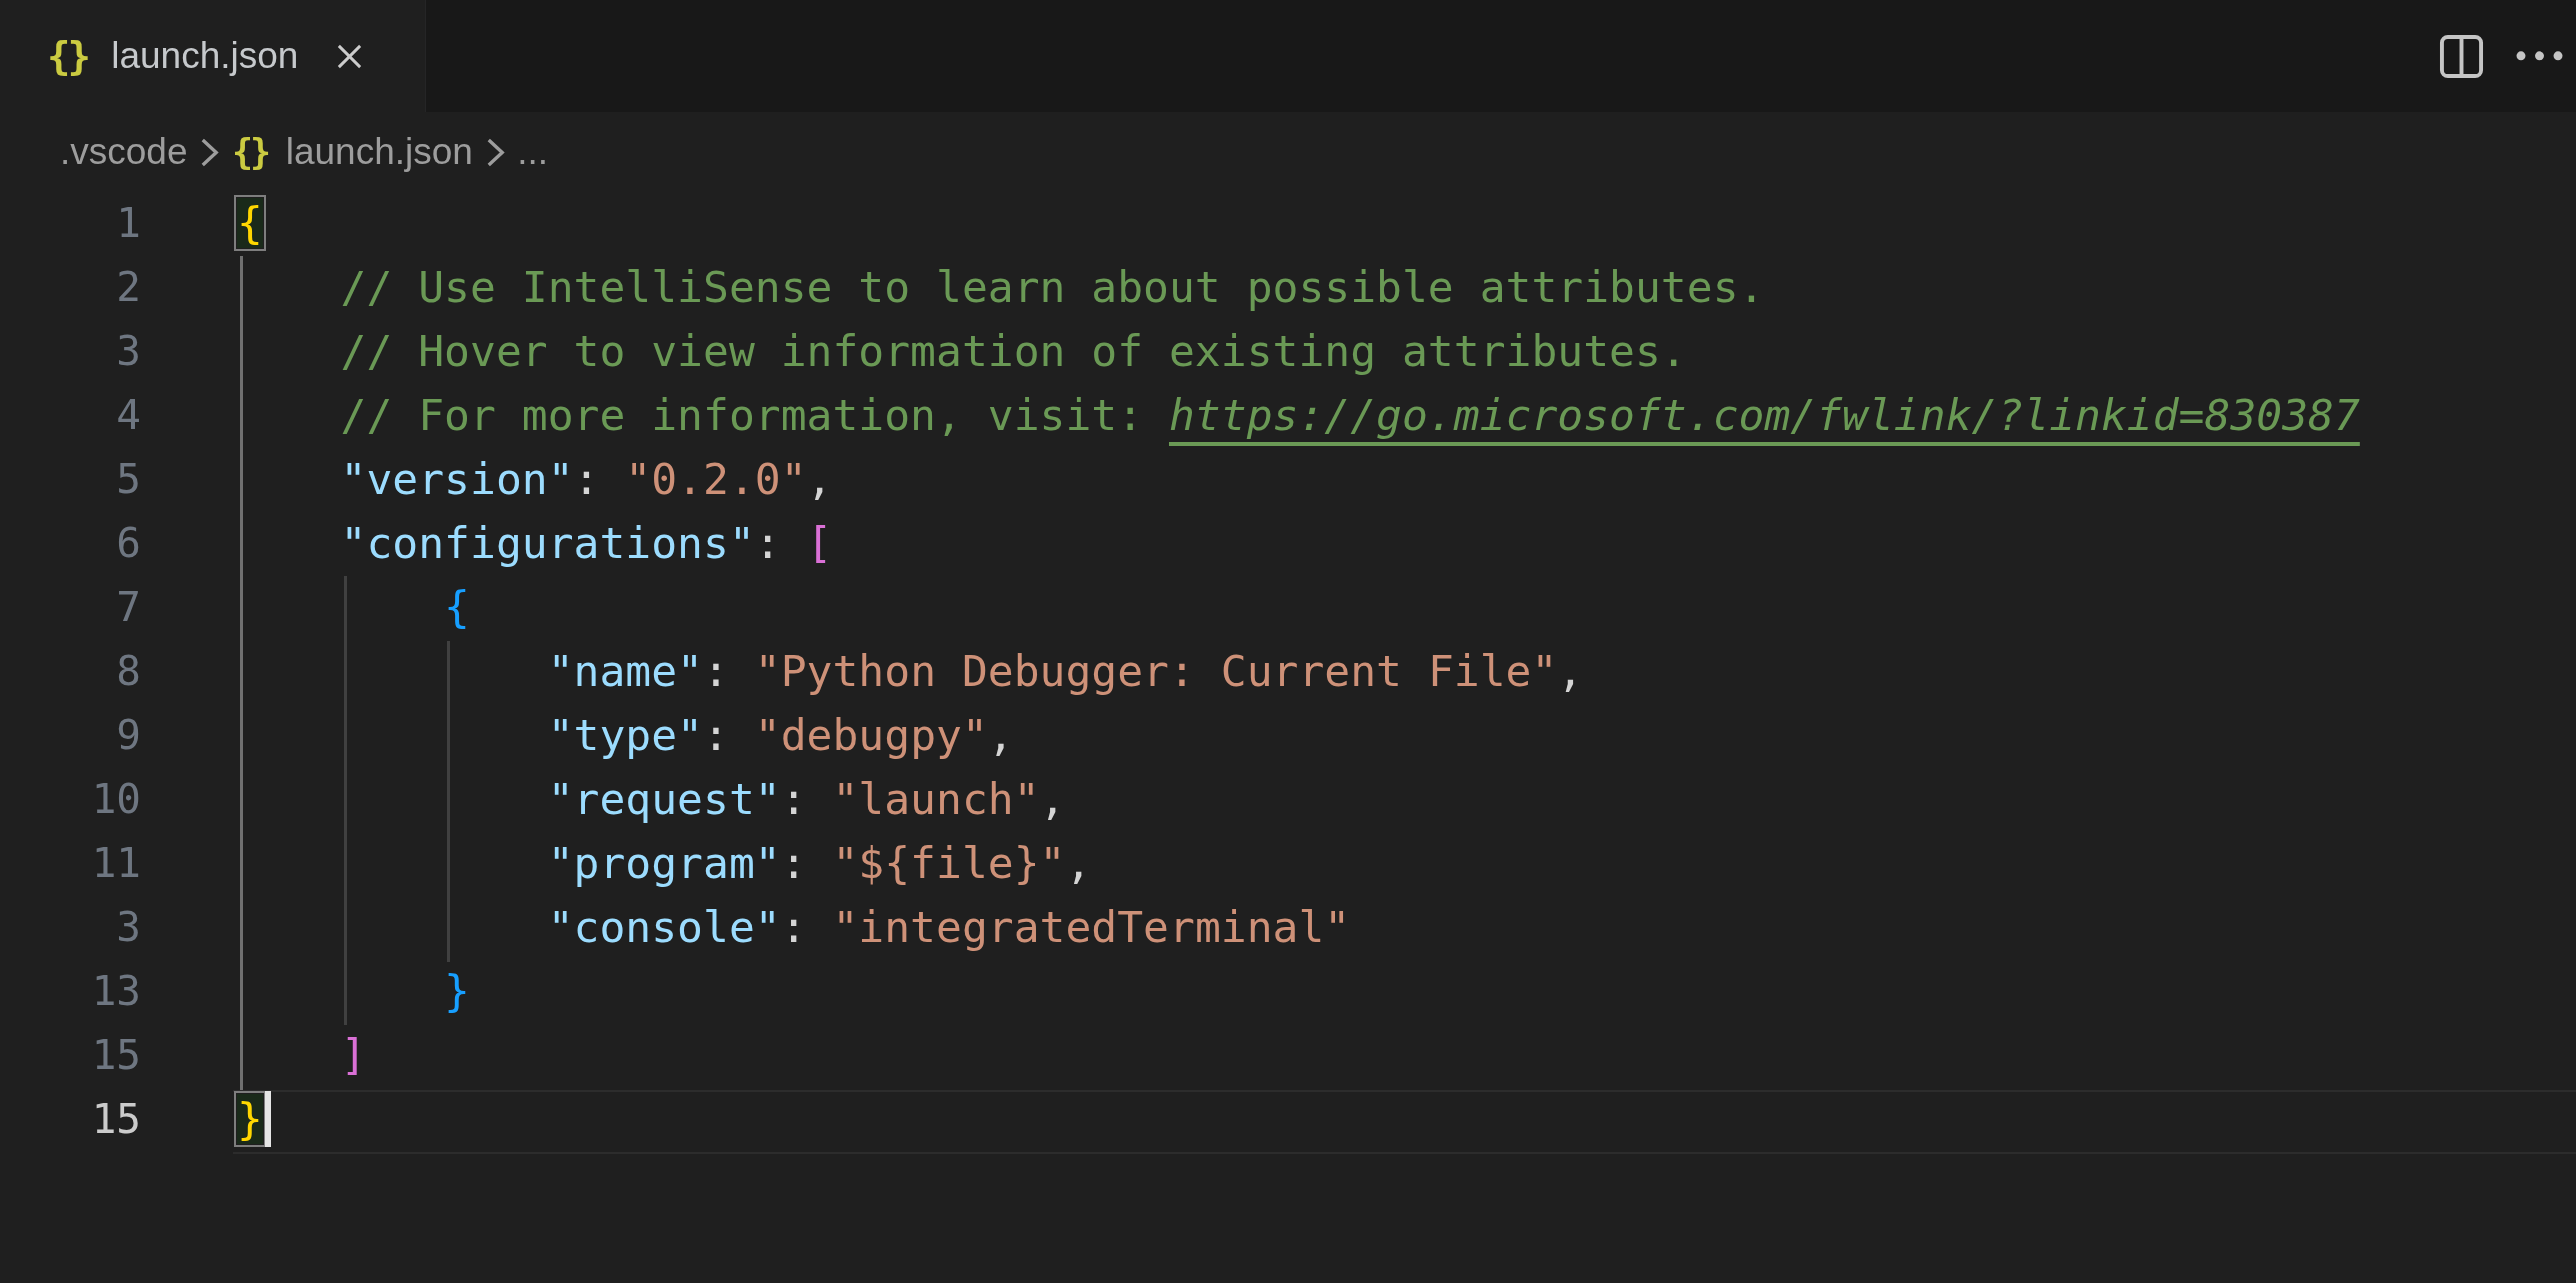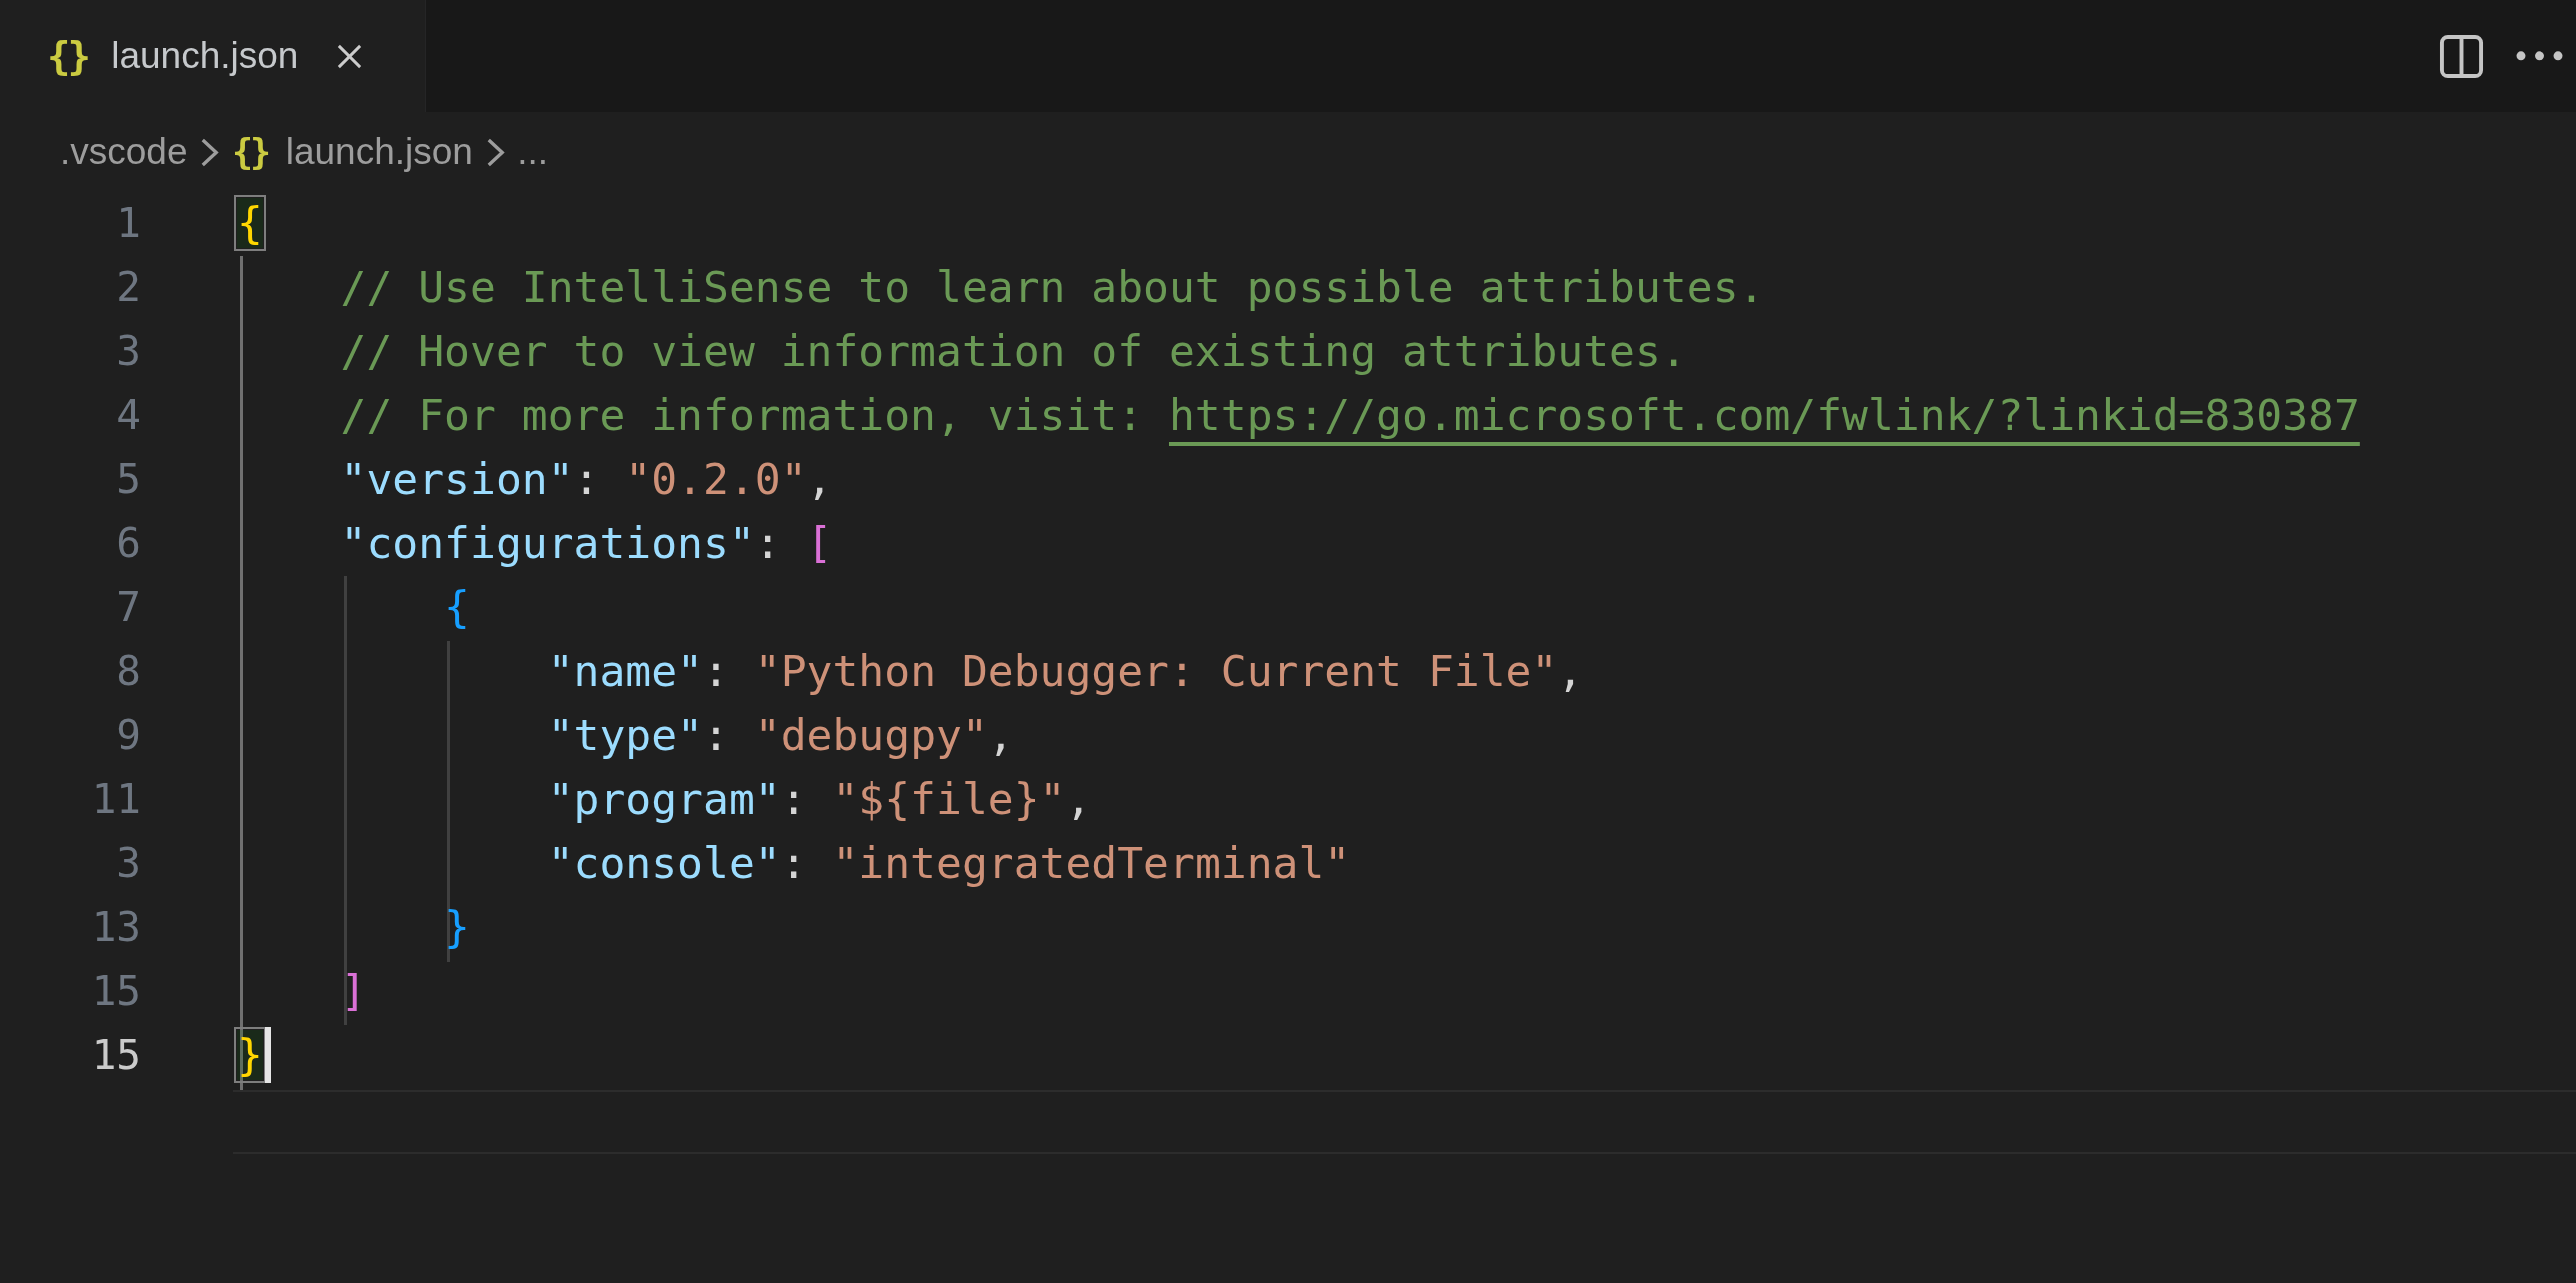--- a/index.html
+++ b/index.html
@@ -45,21 +45,21 @@
   }
   .crumb-file{display:flex;align-items:center;}
   
   .editor{position:absolute;left:0;top:191px;width:2576px;}
   .line{display:flex;height:64px;line-height:64px;font-family:"DejaVu Sans Mono",monospace;font-size:43px;}
   .ln{width:141px;flex:none;text-align:right;color:var(--line-number);font-size:41px;}
   .ln-active{color:var(--line-number-active);}
   .code{padding-left:96px;white-space:pre;position:relative;}
   .c-plain{color:var(--punct);}
   .c-comment{color:var(--comment);margin-top:24px;}
-  .c-link{color:var(--comment);text-decoration:underline;text-decoration-thickness:3.9px;text-underline-offset:11.7px;}
+  .c-link{color:var(--comment);text-decoration:underline;text-decoration-thickness:3.9px;text-underline-offset:11.7px;font-style:italic;}
   .c-key{color:var(--key);}
   .c-str{color:var(--string);}
   .c-punct{color:var(--punct);}
   .b1{color:var(--bracket1);}
   .b2{color:var(--bracket2);}
   .b3{color:var(--bracket3);}
   .match{outline:2.9px solid var(--match-border);outline-offset:1px;background:var(--match-bg);}
   .cursor{position:absolute;width:5.8px;height:56px;top:3.9px;background:var(--cursor);}
   .overlay{position:absolute;left:0;top:0;width:2576px;height:1283px;pointer-events:none;}
   .guide{position:absolute;width:2.9px;background:var(--guide);}
@@ -159,20 +159,24 @@
       </div>
       <div class="line">
         <div class="ln">8</div>
         <div class="code"><span class="c-plain">            </span><span class="c-key">"name"</span><span class="c-punct">: </span><span class="c-str">"Python Debugger: Current File"</span><span class="c-punct">,</span></div>
       </div>
       <div class="line">
         <div class="ln">9</div>
         <div class="code"><span class="c-plain">            </span><span class="c-key">"type"</span><span class="c-punct">: </span><span class="c-str">"debugpy"</span><span class="c-punct">,</span></div>
       </div>
       <div class="line">
+        <div class="ln">10</div>
+        <div class="code"><span class="c-plain">            </span><span class="c-key">"request"</span><span class="c-punct">: </span><span class="c-str">"launch"</span><span class="c-punct">,</span></div>
+      </div>
+      <div class="line">
         <div class="ln">11</div>
         <div class="code"><span class="c-plain">            </span><span class="c-key">"program"</span><span class="c-punct">: </span><span class="c-str">"${file}"</span><span class="c-punct">,</span></div>
       </div>
       <div class="line">
         <div class="ln">3</div>
         <div class="code"><span class="c-plain">            </span><span class="c-key">"console"</span><span class="c-punct">: </span><span class="c-str">"integratedTerminal"</span></div>
       </div>
       <div class="line">
         <div class="ln">13</div>
         <div class="code"><span class="c-plain">        </span><span class="b3">}</span></div>

